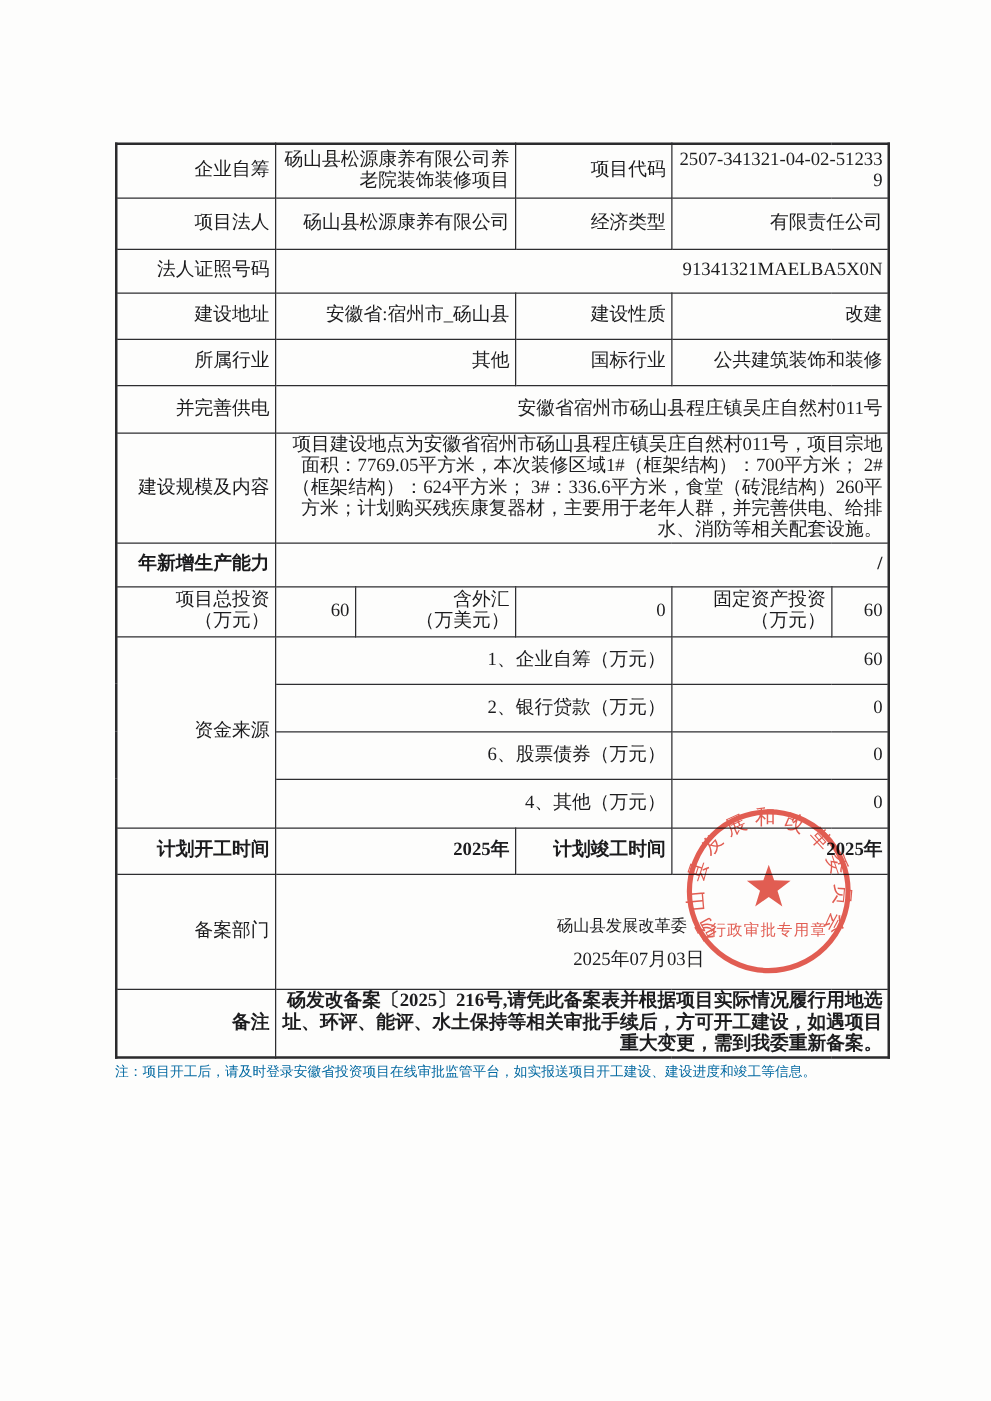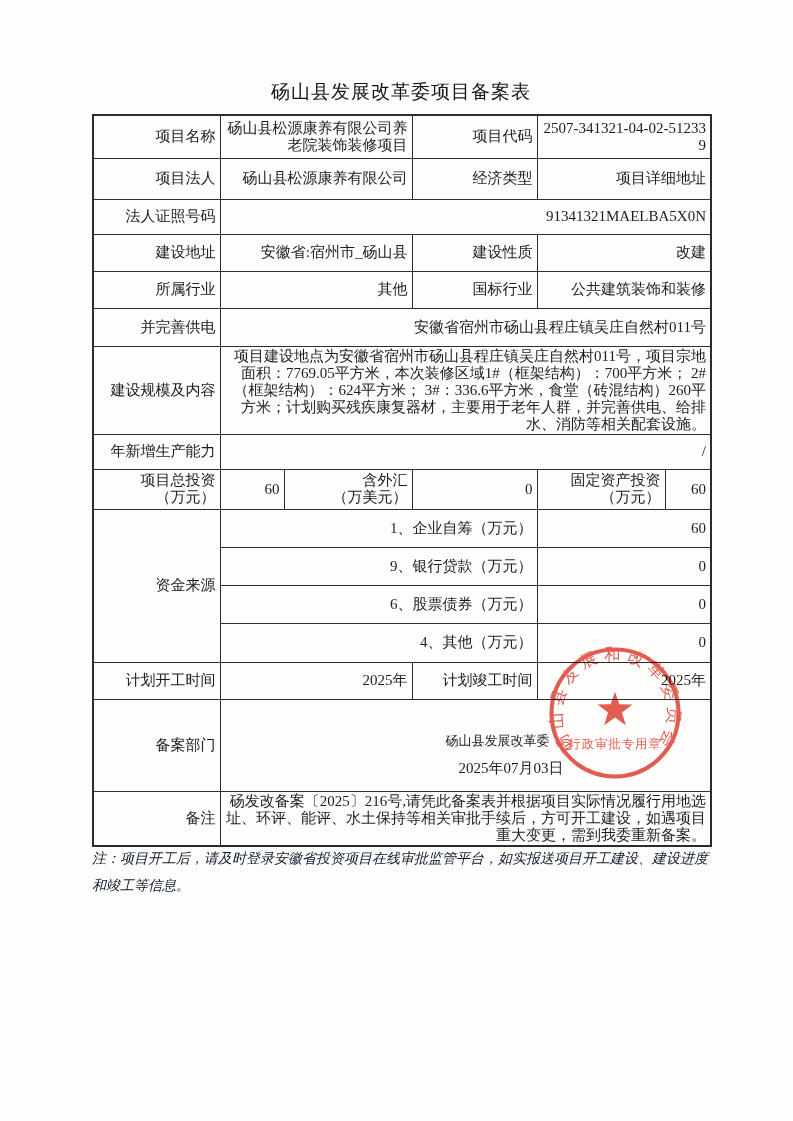--- a/index.html
+++ b/index.html
@@ -33,71 +33,69 @@
     border: 1px solid #2e2e30;
     font-size: 15px;
     line-height: 17px;
     padding: 1px 4px;
     vertical-align: middle;
     overflow: hidden;
     word-break: break-all;
   }
   td.lab { text-align: right; padding-right: 4px; color: #1b1b1d; }
   td.val { text-align: right; padding-left: 5px; }
-  tr.thick-top td { border-top-width: 2px; }
+  tr.thick-top td { border-top-width: 2px; font-weight: bold; }
   td.para { line-height: 17px; padding: 2px 4px; }
   td.dept-cell { position: relative; }
   .dept-name { position: absolute; left: 225px; top: 32px; font-size: 13px; white-space: nowrap; }
   .dept-date { position: absolute; left: 238px; top: 60px; font-size: 15px; white-space: nowrap; }
   #stamp {
     position: absolute;
     left: 541px; top: 644px;
     width: 148px; height: 138px;
     opacity: 0.82;
     mix-blend-mode: multiply;
     pointer-events: none;
   }
   #footer-note {
     position: absolute;
     left: 92px; top: 845px; width: 624px;
-    font-size: 14px;
+    font-size: 11px;
     line-height: 27px;
-    color: #0f172a;
+    color: #0369a1;
     word-break: break-all;
-    font-style: italic;
   }
 </style>
 </head>
 <body>
 
 <div id="page">
 
-  <div id="doc-title">砀山县发展改革委项目备案表</div>
 
   <table id="record-table">
     <colgroup>
       <col style="width:127px">
         <col style="width:64px">
         <col style="width:128px">
       <col style="width:125px">
         <col style="width:128px">
         <col style="width:46px">
     </colgroup>
     <tbody>
       <tr style="height:43px">
-        <td class="lab">项目名称</td>
+        <td class="lab">企业自筹</td>
         <td class="val" colspan="2">砀山县松源康养有限公司养老院装饰装修项目</td>
         <td class="lab">项目代码</td>
         <td class="val" colspan="2">2507-341321-04-02-512339</td>
       </tr>
       <tr style="height:41px">
         <td class="lab">项目法人</td>
         <td class="val" colspan="2">砀山县松源康养有限公司</td>
         <td class="lab">经济类型</td>
-        <td class="val" colspan="2">项目详细地址</td>
+        <td class="val" colspan="2">有限责任公司</td>
       </tr>
       <tr style="height:35px">
         <td class="lab">法人证照号码</td>
         <td class="val" colspan="5">91341321MAELBA5X0N</td>
       </tr>
       <tr style="height:37px">
         <td class="lab">建设地址</td>
         <td class="val" colspan="2">安徽省:宿州市_砀山县</td>
         <td class="lab">建设性质</td>
         <td class="val" colspan="2">改建</td>
@@ -127,21 +125,21 @@
         <td class="val">0</td>
         <td class="lab"><span>固定资产投资</span><br><span>（万元）</span></td>
         <td class="val">60</td>
       </tr>
       <tr style="height:38px">
         <td class="lab" rowspan="4">资金来源</td>
         <td class="val" colspan="3">1、企业自筹（万元）</td>
         <td class="val" colspan="2">60</td>
       </tr>
       <tr style="height:38px">
-        <td class="val" colspan="3">9、银行贷款（万元）</td>
+        <td class="val" colspan="3">2、银行贷款（万元）</td>
         <td class="val" colspan="2">0</td>
       </tr>
       <tr style="height:38px">
         <td class="val" colspan="3">6、股票债券（万元）</td>
         <td class="val" colspan="2">0</td>
       </tr>
       <tr style="height:39px">
         <td class="val" colspan="3">4、其他（万元）</td>
         <td class="val" colspan="2">0</td>
       </tr>

